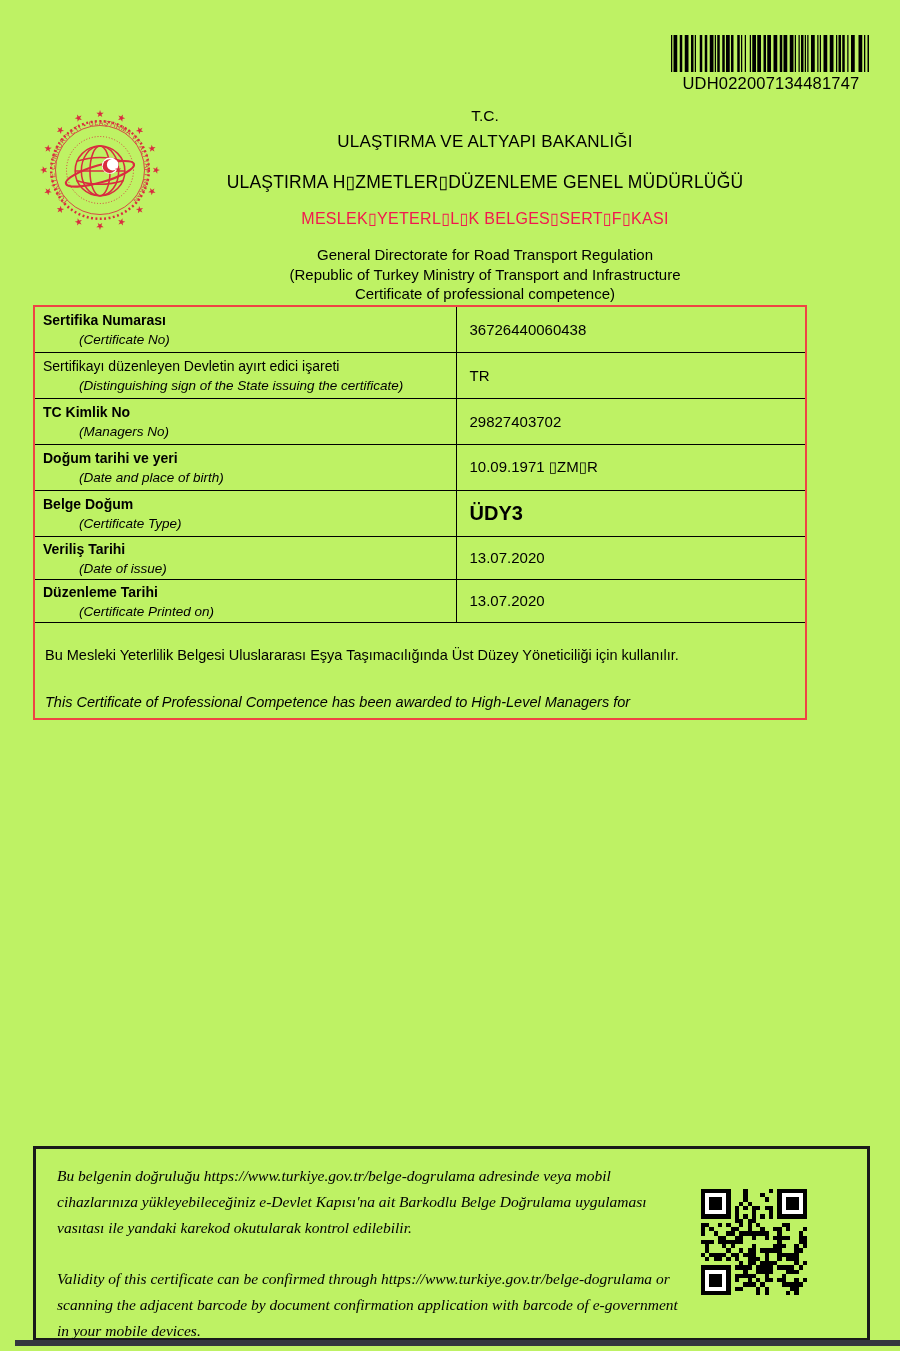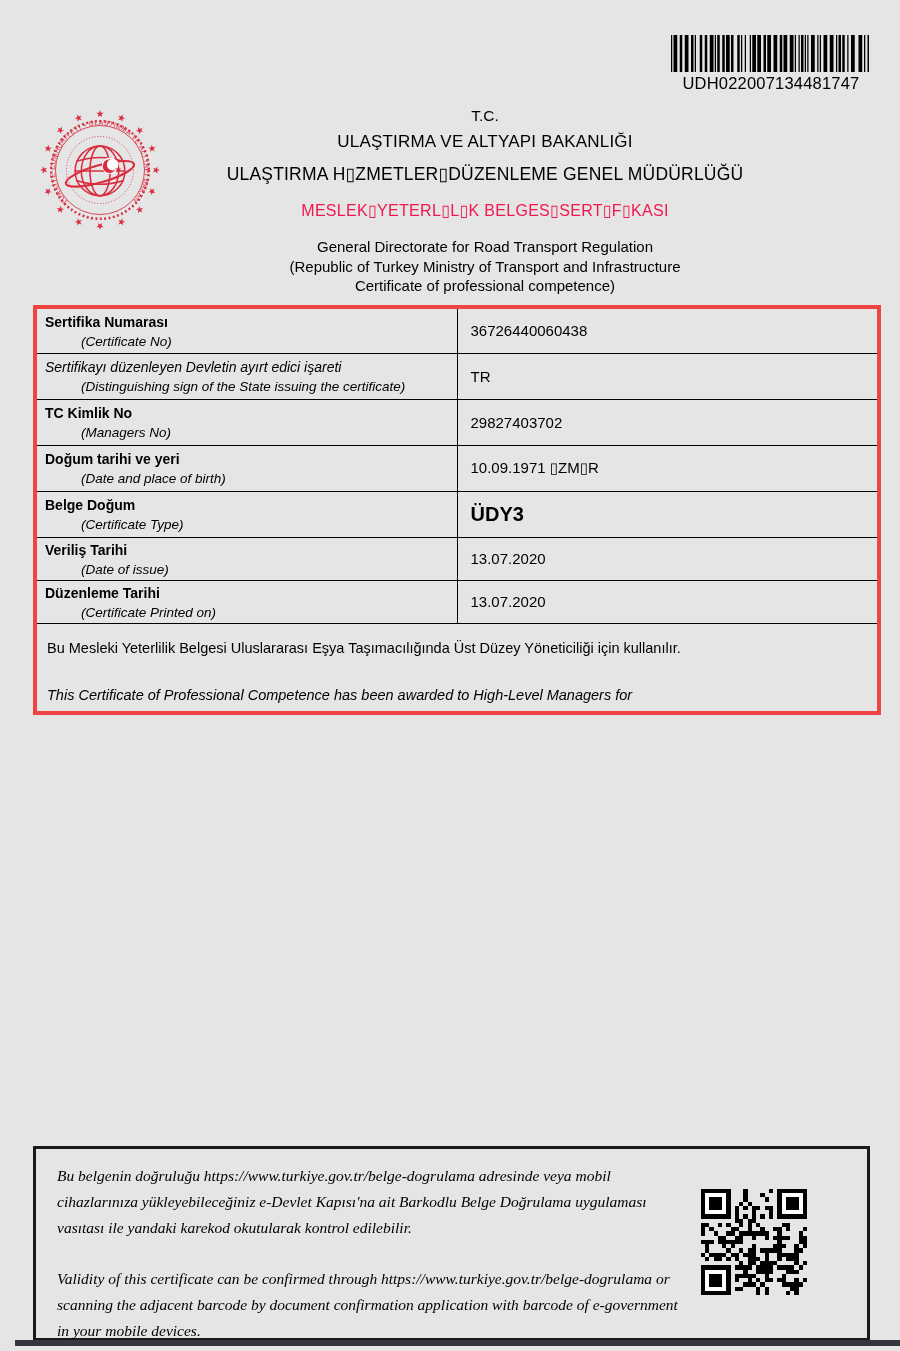--- a/index.html
+++ b/index.html
@@ -1,51 +1,51 @@
 <!DOCTYPE html>
 <html style="--color-title-red: #f2184e; --color-emblem-red: #d92c3f; --color-bottom-bar: #34383e;"><head>
 <meta charset="utf-8">
 <style>
   html,body{margin:0;padding:0;background:#fff;}
-  .page{position:relative;width:900px;height:1351px;background:#e5e5e5;overflow:hidden;
+  .page{position:relative;width:900px;height:1351px;background:#bef264;overflow:hidden;
         font-family:"Liberation Sans",sans-serif;color:#000;}
 
   
   .barcode-block{position:absolute;left:670px;top:35px;width:202px;text-align:center;}
   .barcode-bars{display:block;width:200px;height:37px;margin:0 auto;}
   .barcode-text{font-size:16.5px;letter-spacing:.2px;margin-top:2px;white-space:nowrap;}
 
   
   .emblem{position:absolute;left:33px;top:103px;width:134px;height:134px;
           color:var(--color-emblem-red,#d92c3f);}
   .emblem svg{width:100%;height:100%;}
 
   
   .header-text{position:absolute;left:150px;top:107px;width:670px;text-align:center;}
   .h-tc{font-size:15.5px;margin-bottom:7px;}
-  .h-l2{font-size:17px;margin-bottom:12px;letter-spacing:.2px;}
+  .h-l2{font-size:17px;margin-bottom:20px;letter-spacing:.2px;}
   .h-l3{font-size:17.5px;margin-bottom:16px;letter-spacing:.2px;}
   .h-red{font-size:16px;color:var(--color-title-red,#f2184e);margin-bottom:17px;letter-spacing:.3px;}
   .h-en{font-size:15px;line-height:1.3;}
 
   
-  .cert-table{position:absolute;left:33px;top:305px;width:848px;border-collapse:collapse;
-              border:4px solid #ef4444;table-layout:fixed;}
+  .cert-table{position:absolute;left:33px;top:305px;width:774px;border-collapse:collapse;
+              border:2px solid #ef4444;table-layout:fixed;}
   .cert-table td{border:1px solid #000;box-sizing:border-box;}
   .cert-table tr{height:46px;}
   .cert-table tr.h43{height:43px;}
   .cert-table tr.h40{height:40px;}
   .cell-label{width:422px;padding:3px 8px;vertical-align:middle;}
   .lbl-tr{font-weight:bold;font-size:14px;padding:1px 0 4px 0;}
-  .lbl-tr.normal{font-weight:normal;font-style:italic;}
+  .lbl-tr.normal{font-weight:normal;}
   .lbl-en{font-style:italic;font-size:13.5px;margin-left:36px;}
   .cell-value{font-size:15px;padding-left:13px;vertical-align:middle;}
   .cell-value.big{font-size:20px;font-weight:bold;}
   .note-cell{height:80px;padding:8px 10px;vertical-align:top;font-size:14.5px;border:1px solid #000;}
-  .note-tr{margin:8px 0 31px 0;}
+  .note-tr{margin:16px 0 31px 0;}
   .note-en{margin:0;font-style:italic;}
 
   
   .verify-box{position:absolute;left:33px;top:1146px;width:837px;height:195px;
               border:3px solid #1a1a1a;box-sizing:border-box;}
   .verify-text{position:absolute;left:21px;top:6px;width:628px;
                font-family:"Liberation Serif",serif;font-style:italic;
                font-size:15.5px;line-height:1.68;margin-top:8px;}
   .v-tr{margin:0 0 25px 0;}
   .v-en{margin:0;}

